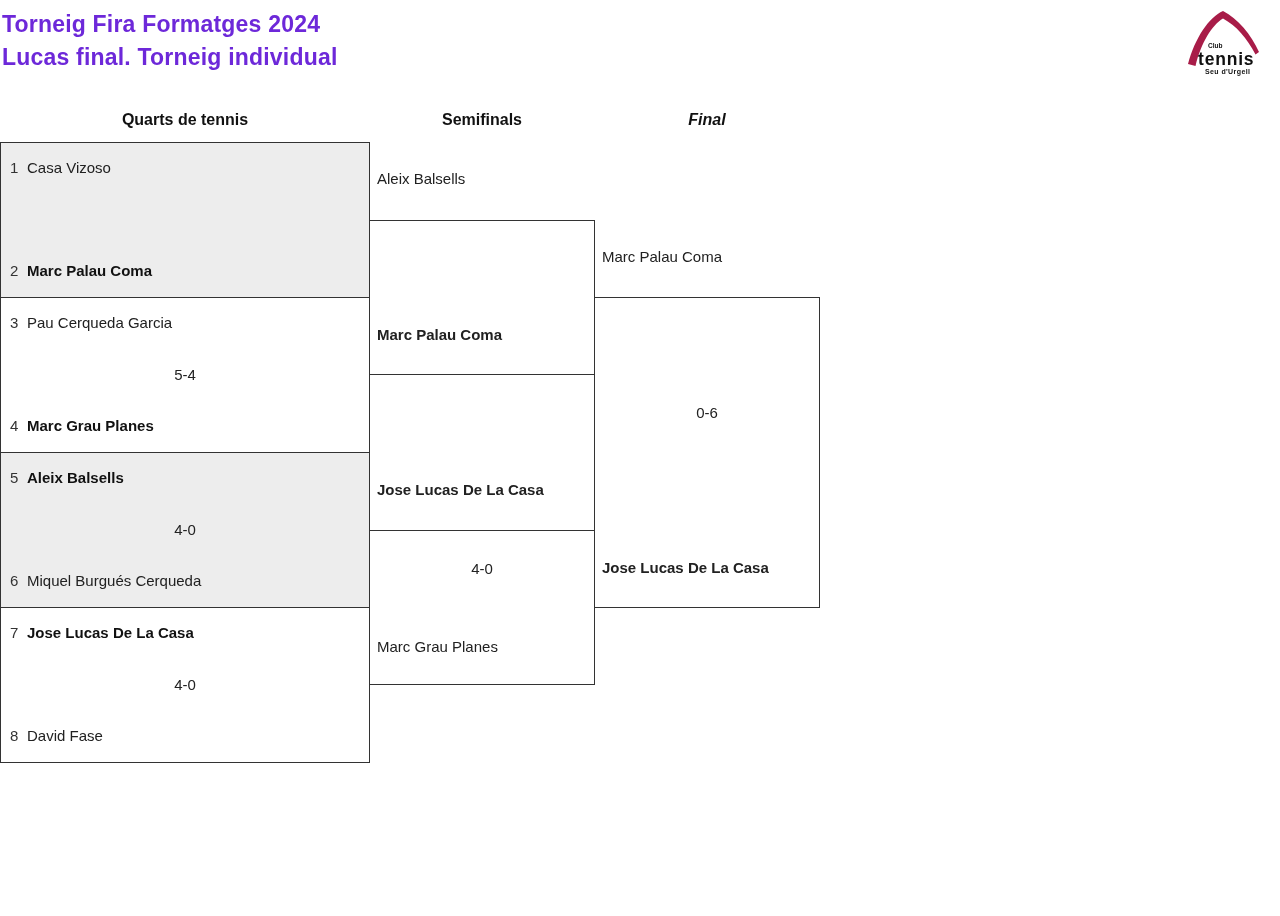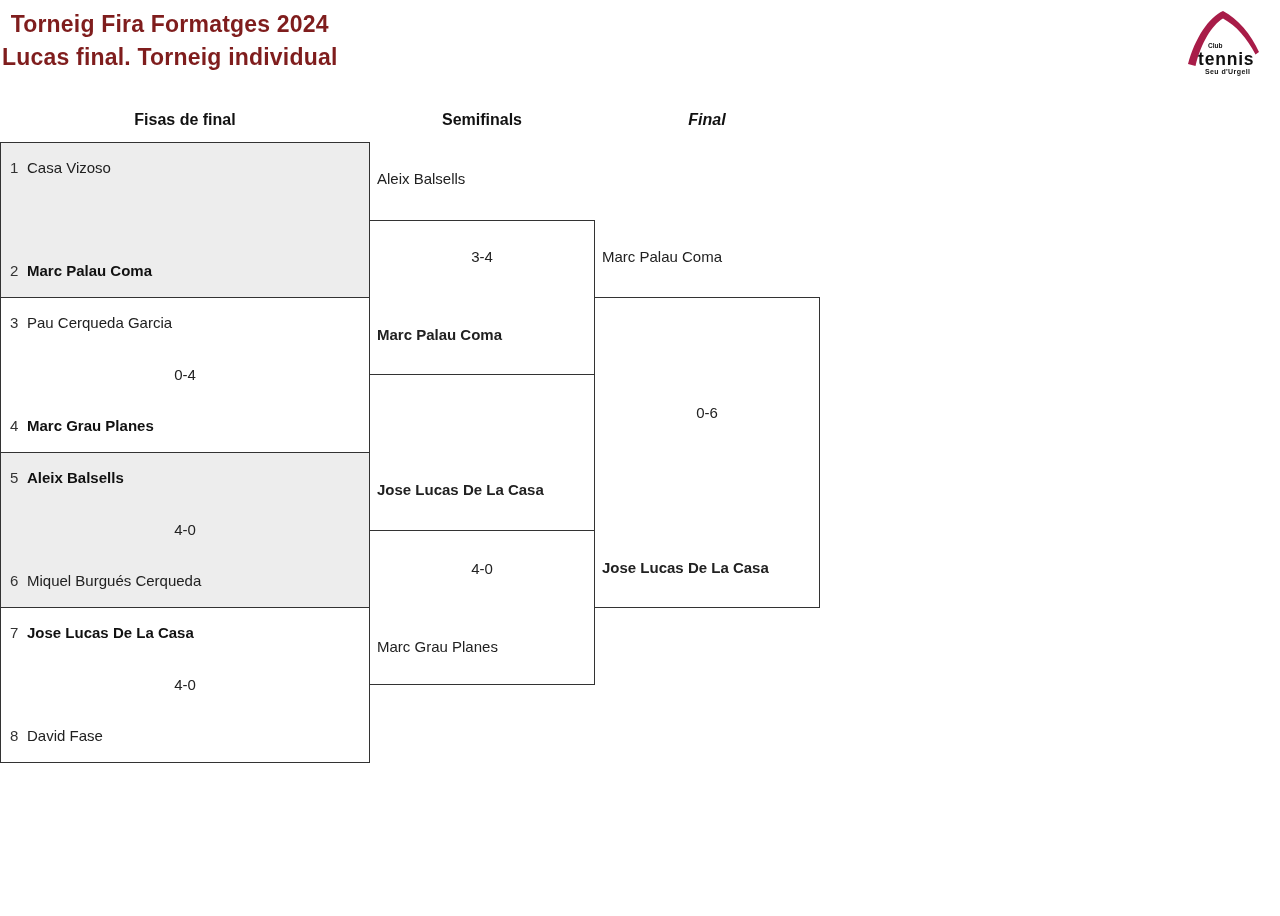--- a/index.html
+++ b/index.html
@@ -13,24 +13,23 @@
     color: #212121;
     overflow: hidden;
   }
   .title {
     position: absolute;
     left: 2px;
     top: 8px;
     font-size: 23px;
     font-weight: 600;
     line-height: 33px;
-    color: #7f1d1d;
+    color: #6d28d9;
     letter-spacing: 0.2px;
     white-space: nowrap;
-    text-align: center;
   }
   .logo { position: absolute; left: 1184px; top: 8px; width: 78px; height: 72px; }
   .logo text { font-family: "Liberation Sans", sans-serif; fill: #111111; font-weight: bold; }
   .lg-club { font-size: 6.5px; }
   .lg-name { font-size: 17.5px; letter-spacing: 0.8px; }
   .lg-sub  { font-size: 7px; letter-spacing: 0.4px; fill: #222222; }
   .col-header {
     position: absolute;
     top: 110px;
     height: 20px;
@@ -99,41 +98,41 @@
     <div>Lucas final. Torneig individual</div>
   </div>
 
   <svg class="logo" viewBox="0 0 78 72" aria-hidden="true">
     <path d="M4,56 C11,30 25,9 39,3 C54,11 67,26 75,44 L71.5,46.5 C63,30 52,17.5 39,10.5 C28,17 17,35 11.5,58 Z" fill="#a81c48"></path>
     <text class="lg-club" x="24" y="40">Club</text>
     <text class="lg-name" x="14" y="57">tennis</text>
     <text class="lg-sub" x="21" y="65.5">Seu d'Urgell</text>
   </svg>
 
-  <div class="col-header" style="left:0; width:370px;">Fisas de final</div>
+  <div class="col-header" style="left:0; width:370px;">Quarts de tennis</div>
   <div class="col-header" style="left:369px; width:226px;">Semifinals</div>
   <div class="col-header" style="left:594px; width:226px;font-style:italic;">Final</div>
 
   <div class="qf-box shaded" style="top:142px;">
     <div class="prow p1">
       <span class="seed">1</span>
       <span class="nm">Casa Vizoso</span>
     </div>
     <div class="prow p2">
       <span class="seed">2</span>
       <span class="nm winner">Marc Palau Coma</span>
     </div>
   </div>
 
   <div class="qf-box" style="top:297px;">
     <div class="prow p1">
       <span class="seed">3</span>
       <span class="nm">Pau Cerqueda Garcia</span>
     </div>
-    <div class="score">0-4</div>
+    <div class="score">5-4</div>
     <div class="prow p2">
       <span class="seed">4</span>
       <span class="nm winner">Marc Grau Planes</span>
     </div>
   </div>
 
   <div class="qf-box shaded" style="top:452px;">
     <div class="prow p1">
       <span class="seed">5</span>
       <span class="nm winner">Aleix Balsells</span>
@@ -155,21 +154,20 @@
       <span class="seed">8</span>
       <span class="nm">David Fase</span>
     </div>
   </div>
 
   <div class="conn" style="left:369px; top:220px; width:226px; height:155px;"></div>
   <div class="conn" style="left:369px; top:530px; width:226px; height:155px;"></div>
   <div class="conn" style="left:594px; top:297px; width:226px; height:311px;"></div>
 
   <div class="bname" style="left:377px; top:168px;">Aleix Balsells</div>
-  <div class="bscore" style="left:369px; top:246px; width:226px;">3-4</div>
   <div class="bname winner" style="left:377px; top:324px;">Marc Palau Coma</div>
 
   <div class="bname winner" style="left:377px; top:479px;">Jose Lucas De La Casa</div>
   <div class="bscore" style="left:369px; top:558px; width:226px;">4-0</div>
   <div class="bname" style="left:377px; top:636px;">Marc Grau Planes</div>
 
   <div class="bname" style="left:602px; top:246px;">Marc Palau Coma</div>
   <div class="bscore" style="left:594px; top:402px; width:226px;">0-6</div>
   <div class="bname winner" style="left:602px; top:557px;">Jose Lucas De La Casa</div>
 

